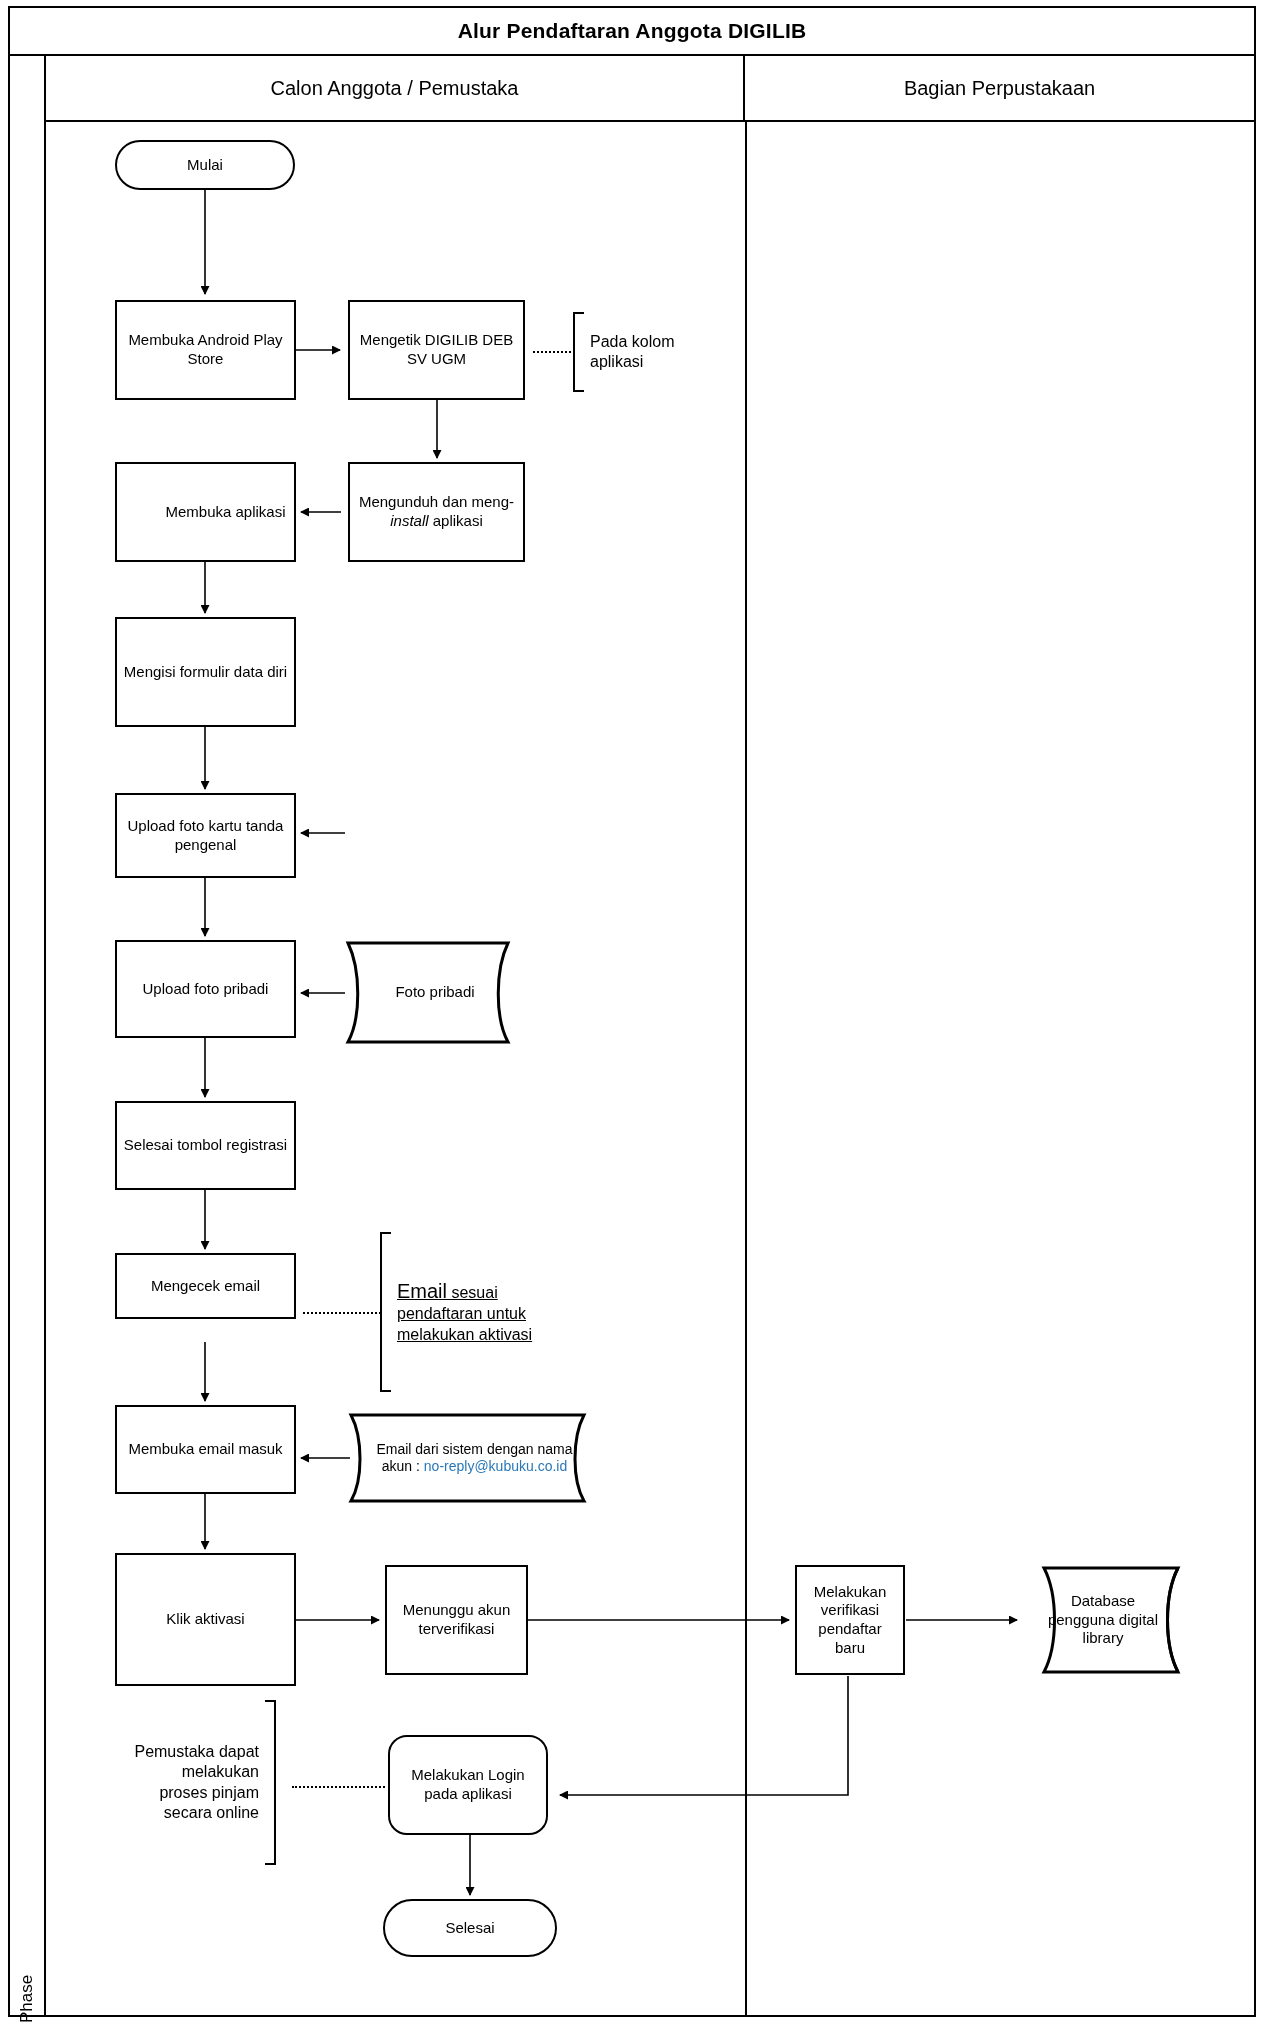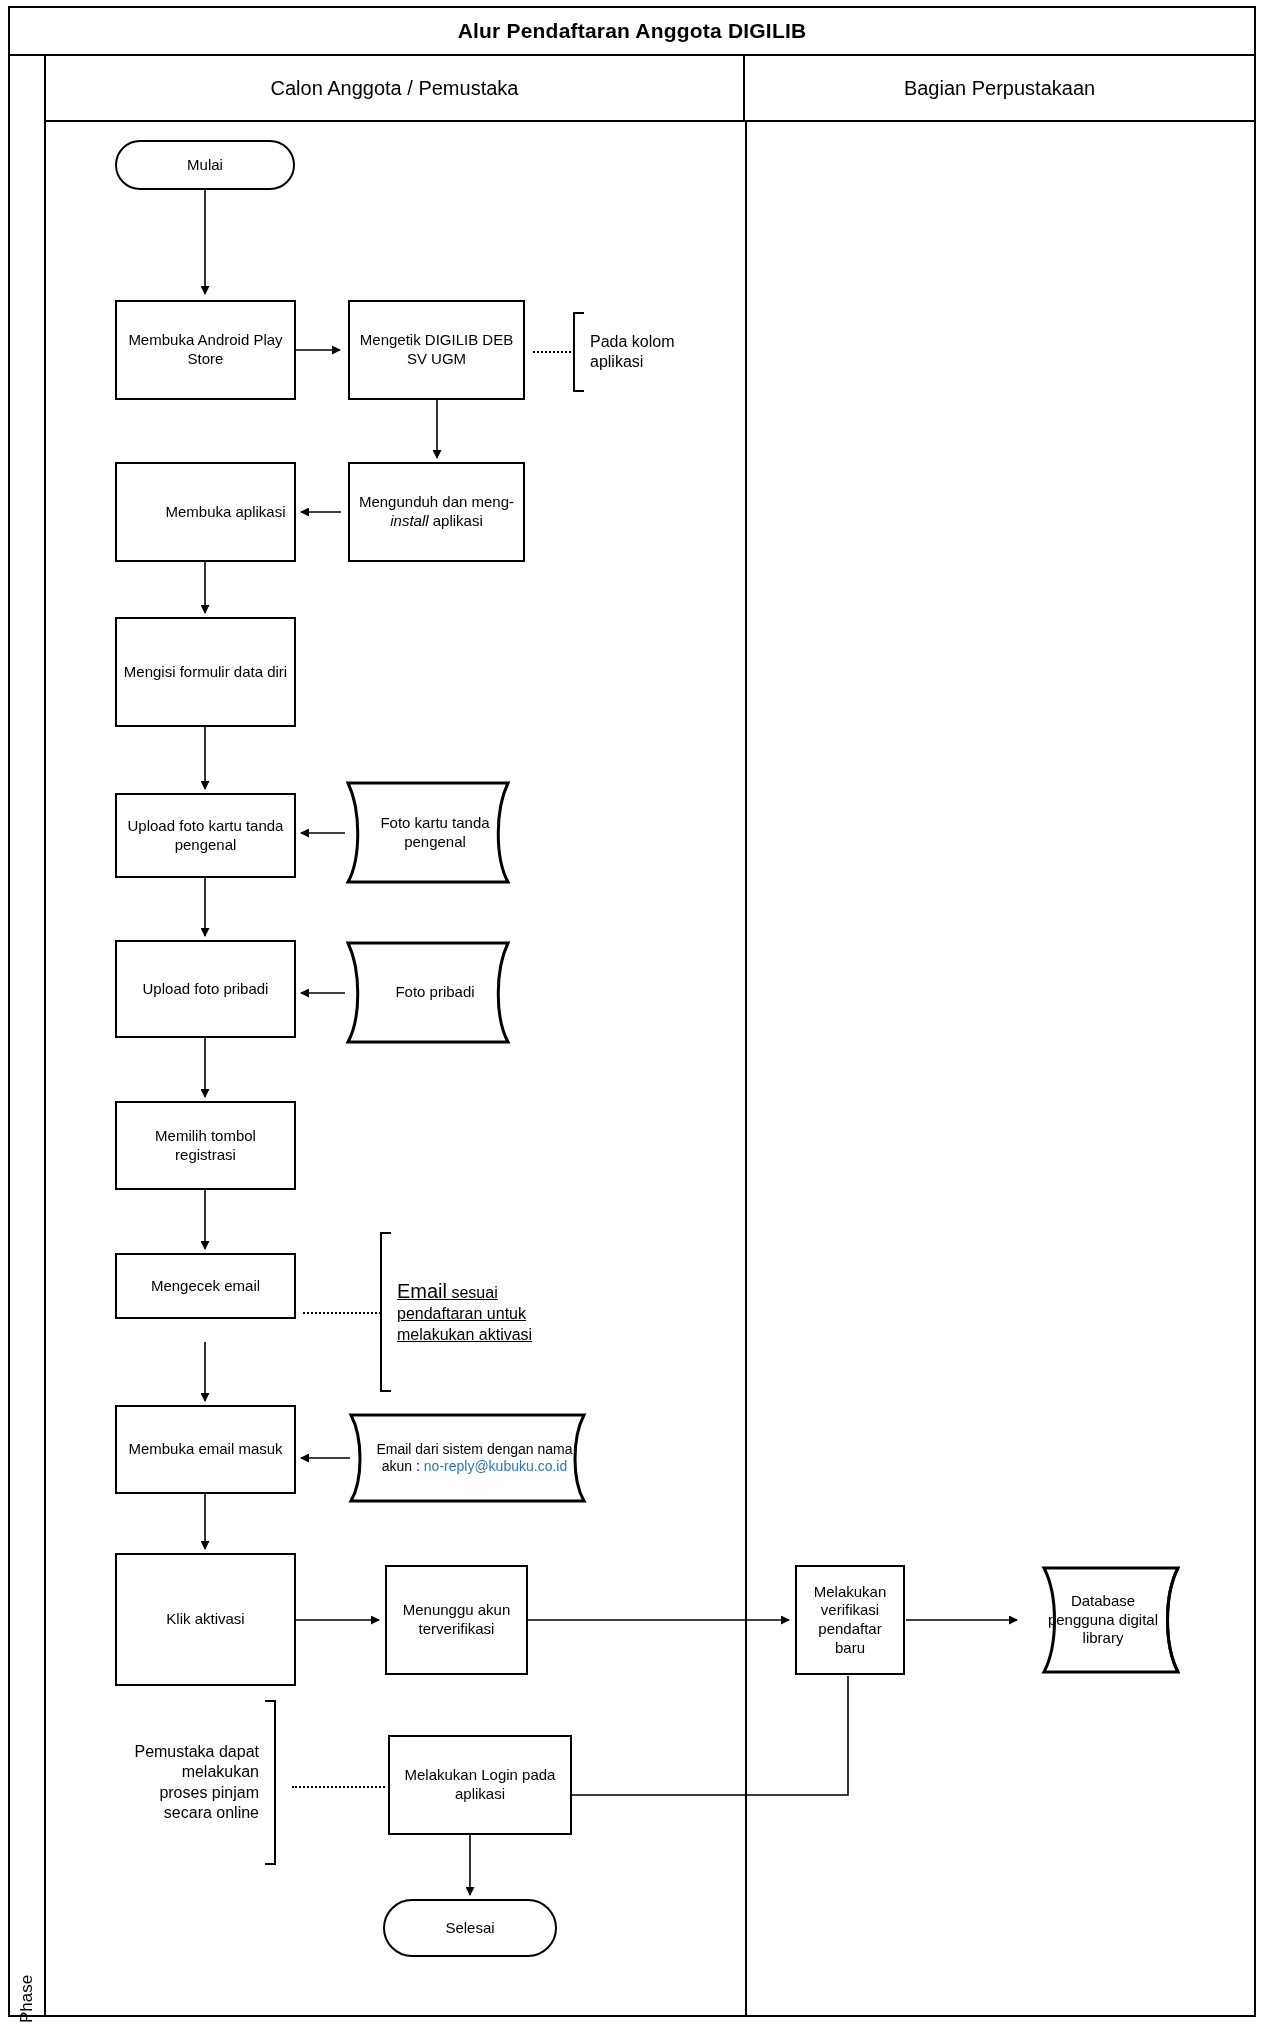--- a/index.html
+++ b/index.html
@@ -261,40 +261,34 @@
   </div>
 
   <div class="node process" style="left:115px; top:617px; width:181px; height:110px;">
     <span class="lbl">Mengisi formulir data diri</span>
   </div>
 
   <div class="node process" style="left:115px; top:793px; width:181px; height:85px;">
     <span class="lbl">Upload foto kartu tanda pengenal</span>
   </div>
 
-  <div class="node doc" style="left:345px; top:780px; width:180px; height:105px;">
-    <svg viewBox="0 0 180 105" preserveAspectRatio="none">
-      <path d="M3,3 L163,3 C150,30 150,78 163,102 L3,102 C16,78 16,30 3,3 Z" fill="#fff" stroke="#000" stroke-width="3" vector-effect="non-scaling-stroke"></path>
-    </svg>
-    <span class="lbl">Foto kartu tanda pengenal</span>
-  </div>
 
   <div class="node process" style="left:115px; top:940px; width:181px; height:98px;">
     <span class="lbl">Upload foto pribadi</span>
   </div>
 
   <div class="node doc" style="left:345px; top:940px; width:180px; height:105px;">
     <svg viewBox="0 0 180 105" preserveAspectRatio="none">
       <path d="M3,3 L163,3 C150,30 150,78 163,102 L3,102 C16,78 16,30 3,3 Z" fill="#fff" stroke="#000" stroke-width="3" vector-effect="non-scaling-stroke"></path>
     </svg>
     <span class="lbl">Foto pribadi</span>
   </div>
 
   <div class="node process" style="left:115px; top:1101px; width:181px; height:89px;">
-    <span class="lbl">Memilih tombol registrasi</span>
+    <span class="lbl">Selesai tombol registrasi</span>
   </div>
 
   <div class="node process" style="left:115px; top:1253px; width:181px; height:66px;text-align:center;">
     <span class="lbl">Mengecek email</span>
   </div>
 
   <div class="node doc" style="left:348px; top:1412px; width:253px; height:92px; font-size:14px;">
     <svg viewBox="0 0 253 92" preserveAspectRatio="none">
       <path d="M3,3 L236,3 C224,26 224,68 236,89 L3,89 C15,68 15,26 3,3 Z" fill="#fff" stroke="#000" stroke-width="3" vector-effect="non-scaling-stroke"></path>
     </svg>
@@ -318,21 +312,21 @@
   </div>
 
   <div class="node db" style="left:1022px; top:1565px; width:178px; height:110px;">
     <svg viewBox="0 0 178 110" preserveAspectRatio="none">
       <path d="M22,3 L156,3 C142,30 142,80 156,107 L22,107 C36,80 36,30 22,3 Z" fill="#fff" stroke="#000" stroke-width="3" vector-effect="non-scaling-stroke"></path>
       <path d="M156,3 C142,30 142,80 156,107" fill="none" stroke="#000" stroke-width="3" vector-effect="non-scaling-stroke"></path>
     </svg>
     <span class="lbl" style="max-width:125px; padding-right:22px;">Database pengguna digital library</span>
   </div>
 
-  <div class="node process" style="left:388px; top:1735px; width:184px; height:100px;">
+  <div class="node process" style="left:388px; top:1735px; width:160px; height:100px;border-radius:19px;">
     <span class="lbl">Melakukan Login pada aplikasi</span>
   </div>
 
   <div class="node terminator" style="left:383px; top:1899px; width:174px; height:58px;">
     <span class="lbl">Selesai</span>
   </div>
 
   <div class="dotline" style="left:533px; top:351px; width:42px;"></div>
   <div class="annot left-brk" style="left:573px; top:312px; height:80px;">
     <div class="brk"></div>

